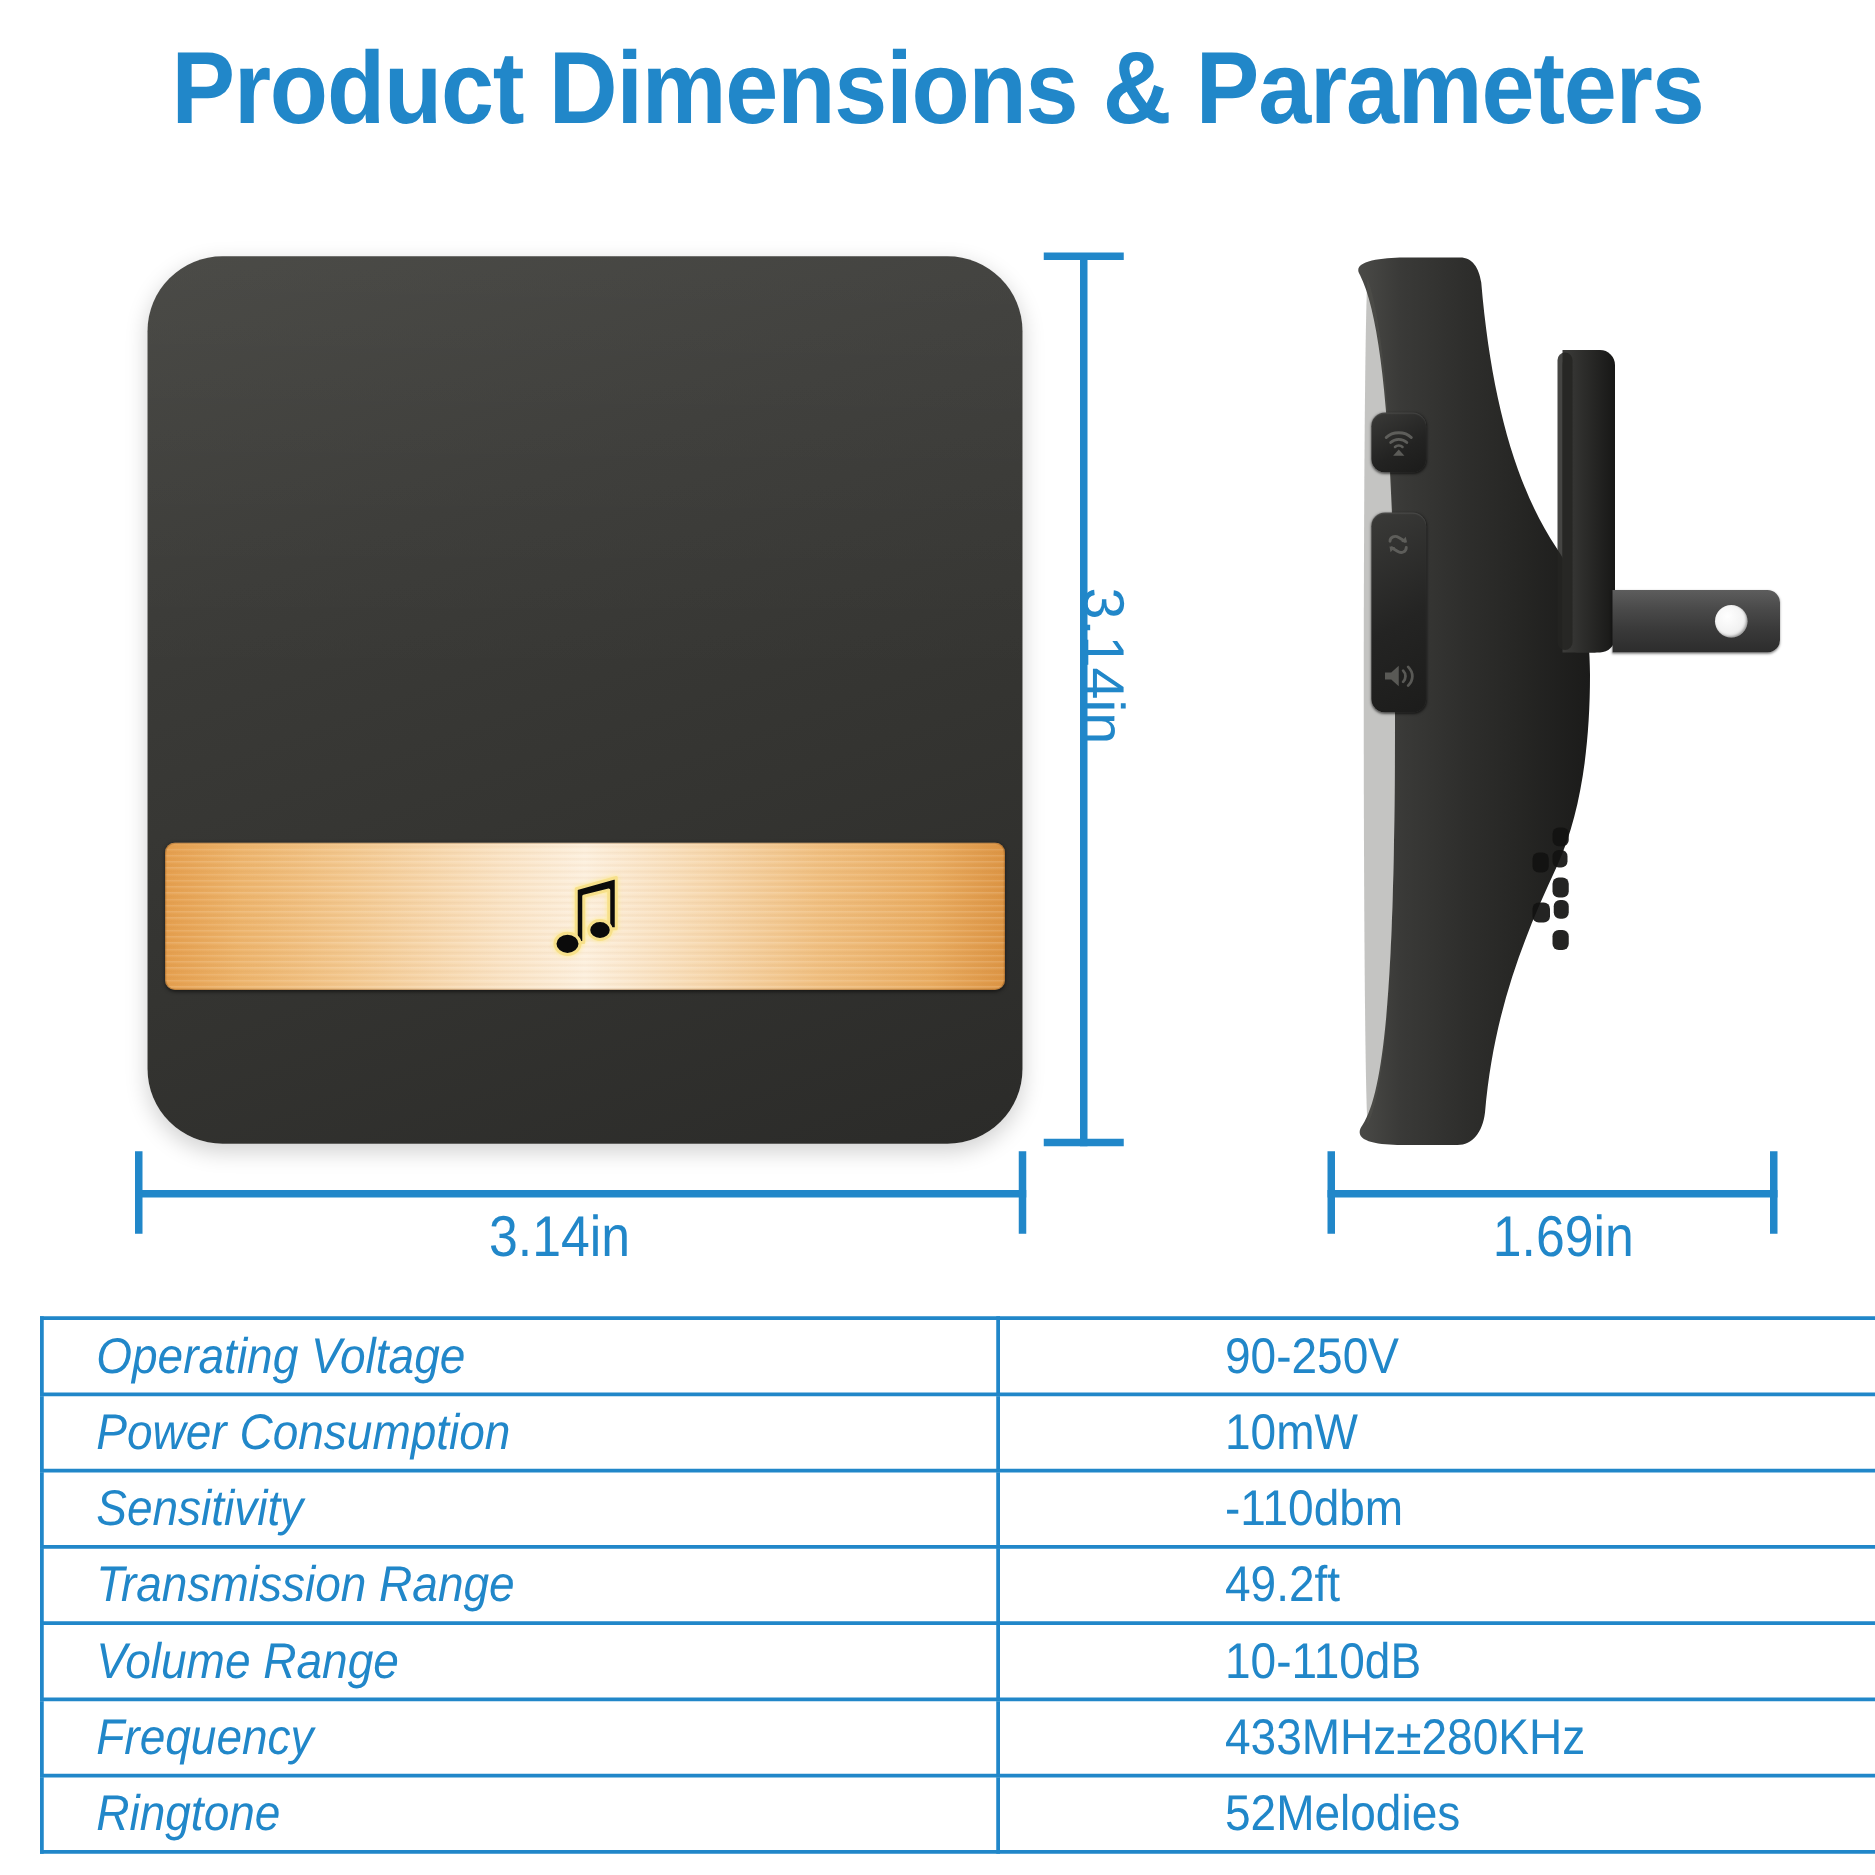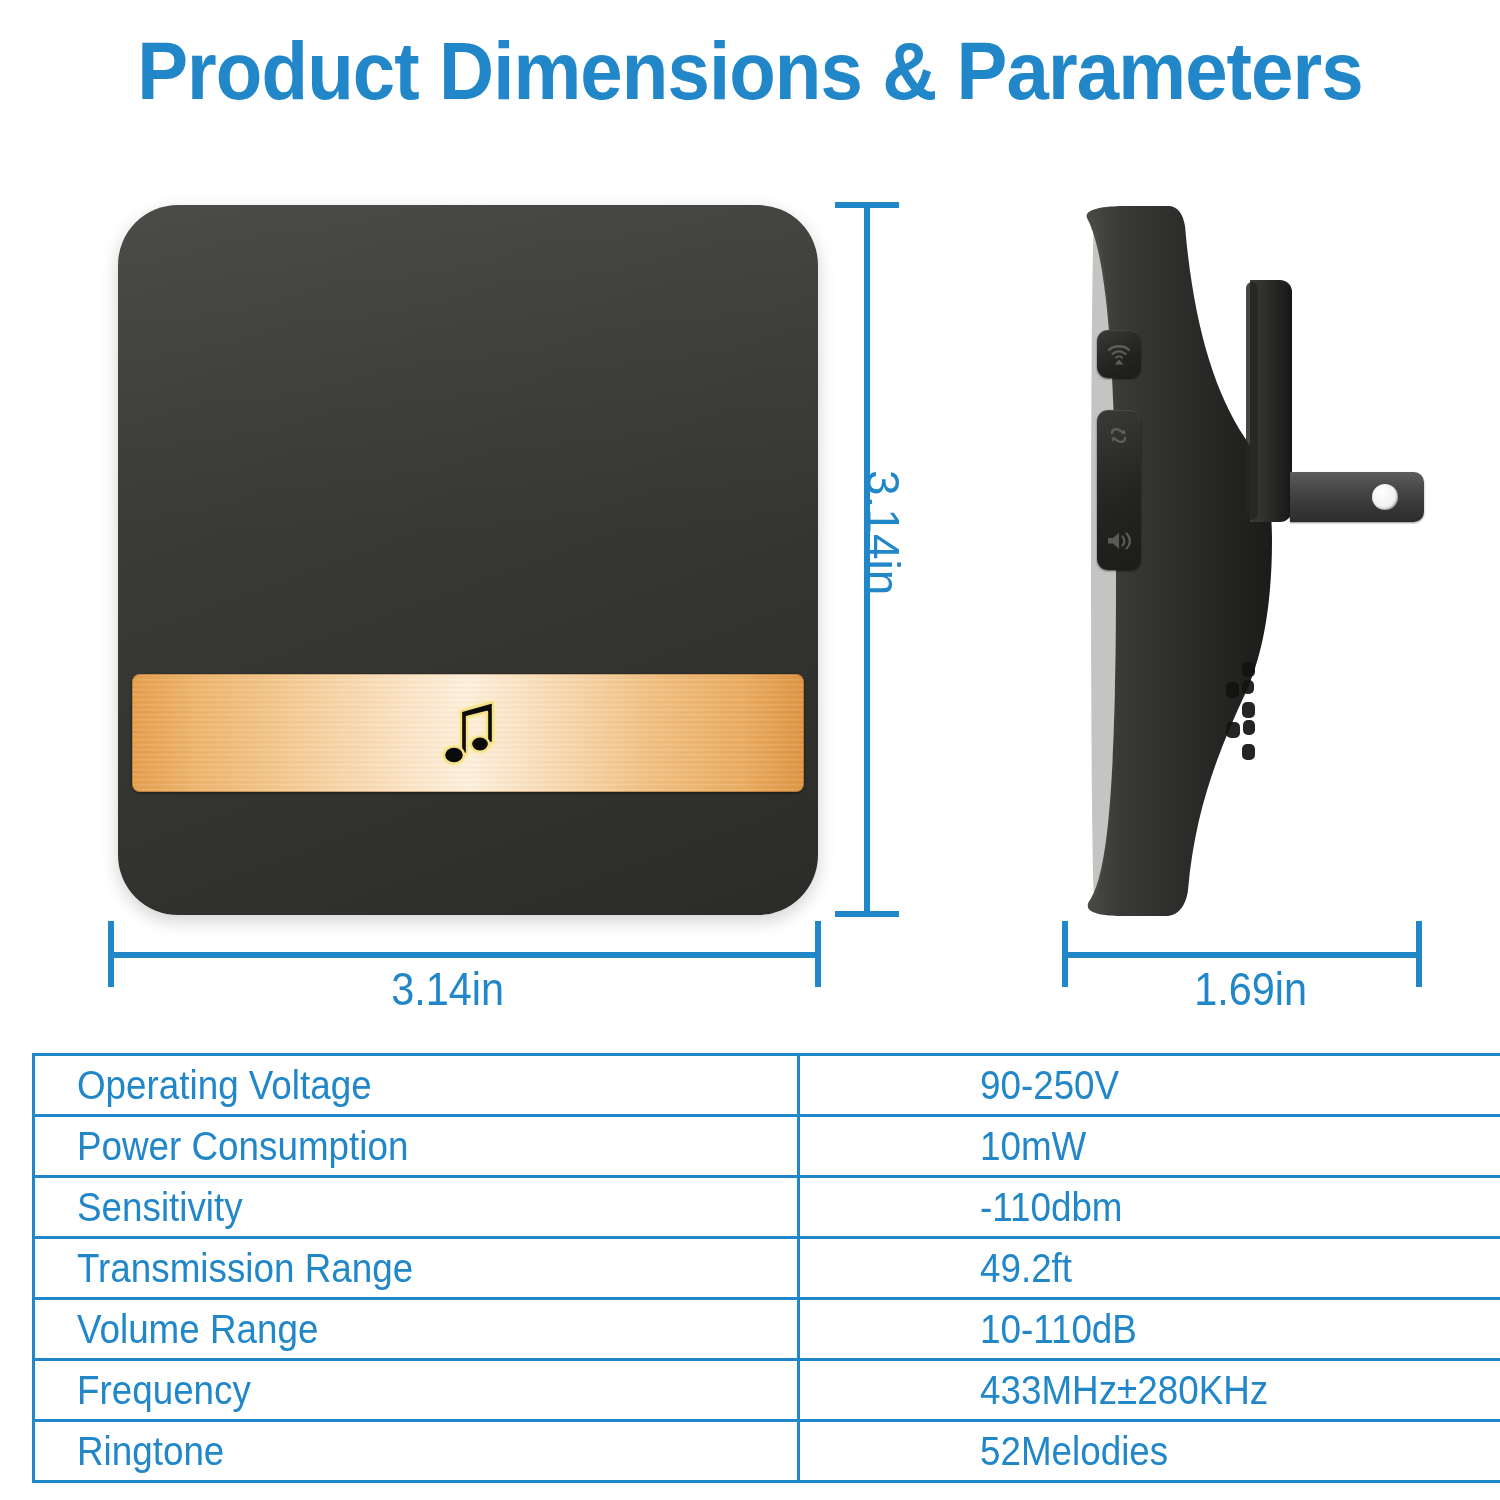--- a/index.html
+++ b/index.html
@@ -135,21 +135,21 @@
     border:3px solid #2187C9;
     height:58px;
     padding:0 0 0 42px;
     color:#2187C9;
     font-family:"Liberation Sans", sans-serif;
     font-size:40px;
     transform:scaleX(1);
     white-space:nowrap;
     vertical-align:middle;
   }
-  .spec-table td.col-label{width:720px;}
+  .spec-table td.col-label{width:720px;font-style:italic;}
   .spec-table td.col-value{width:715px;padding-left:180px;}
   .cellspan{display:inline-block;transform:scaleX(0.92);transform-origin:left center;}
 </style>
 </head>
 <body>
 
 <div id="page">
 
   <div class="page-title">Product Dimensions &amp; Parameters</div>
 

